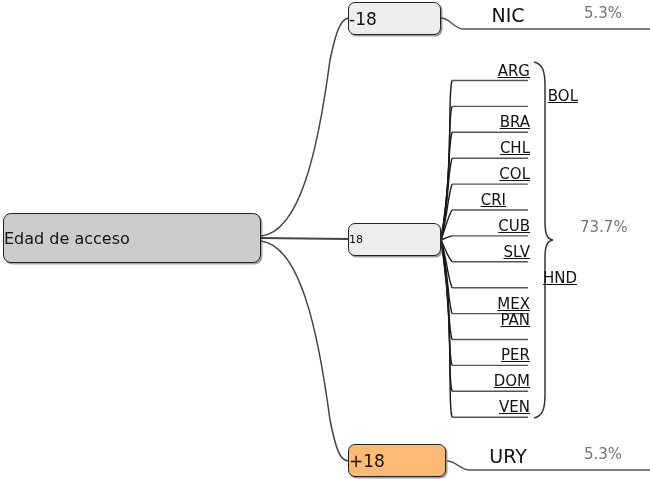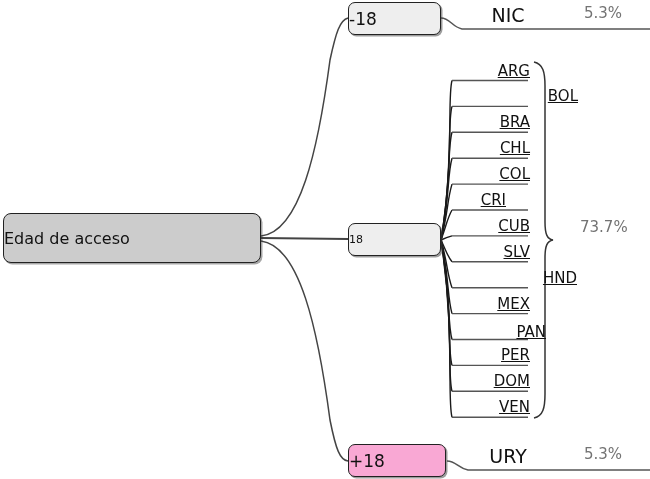--- a/index.html
+++ b/index.html
@@ -57,21 +57,21 @@
     height: 33px;
     background: #eeeeee;
     font-size: 11px;
     box-shadow: 1.5px 1.5px 0 rgba(60,60,60,0.5);
   }
   #node-plus18 {
     left: 348px;
     top: 444px;
     width: 98px;
     height: 33px;
-    background: #f9a8d4;
+    background: #fdba74;
     font-size: 17px;
     box-shadow: 1.5px 1.5px 0 rgba(60,60,60,0.5);
   }
   .leaf-label {
     position: absolute;
     font-size: 19px;
     color: #111111;
     text-align: center;
     white-space: nowrap;
   }
@@ -179,17 +179,17 @@
     <div class="country-label" style="left: 450px; top: 61.5px;">ARG</div>
     <div class="country-label" style="left: 450px; top: 87.4px; margin-left: 48px;">BOL</div>
     <div class="country-label" style="left: 450px; top: 113.3px;">BRA</div>
     <div class="country-label" style="left: 450px; top: 139.2px;">CHL</div>
     <div class="country-label" style="left: 450px; top: 165.1px;">COL</div>
     <div class="country-label" style="left: 426px; top: 191px;">CRI</div>
     <div class="country-label" style="left: 450px; top: 216.9px;">CUB</div>
     <div class="country-label" style="left: 450px; top: 242.8px;">SLV</div>
     <div class="country-label" style="left: 450px; top: 268.7px; margin-left: 47px;">HND</div>
     <div class="country-label" style="left: 450px; top: 294.6px;">MEX</div>
-    <div class="country-label" style="left: 450px; top: 323px; padding-left: 16px;">PAN</div>
+    <div class="country-label" style="left: 450px; top: 311px;">PAN</div>
     <div class="country-label" style="left: 450px; top: 346.4px;">PER</div>
     <div class="country-label" style="left: 450px; top: 372.3px;">DOM</div>
     <div class="country-label" style="left: 450px; top: 398.2px;">VEN</div>
   </div>
 
 </body></html>

